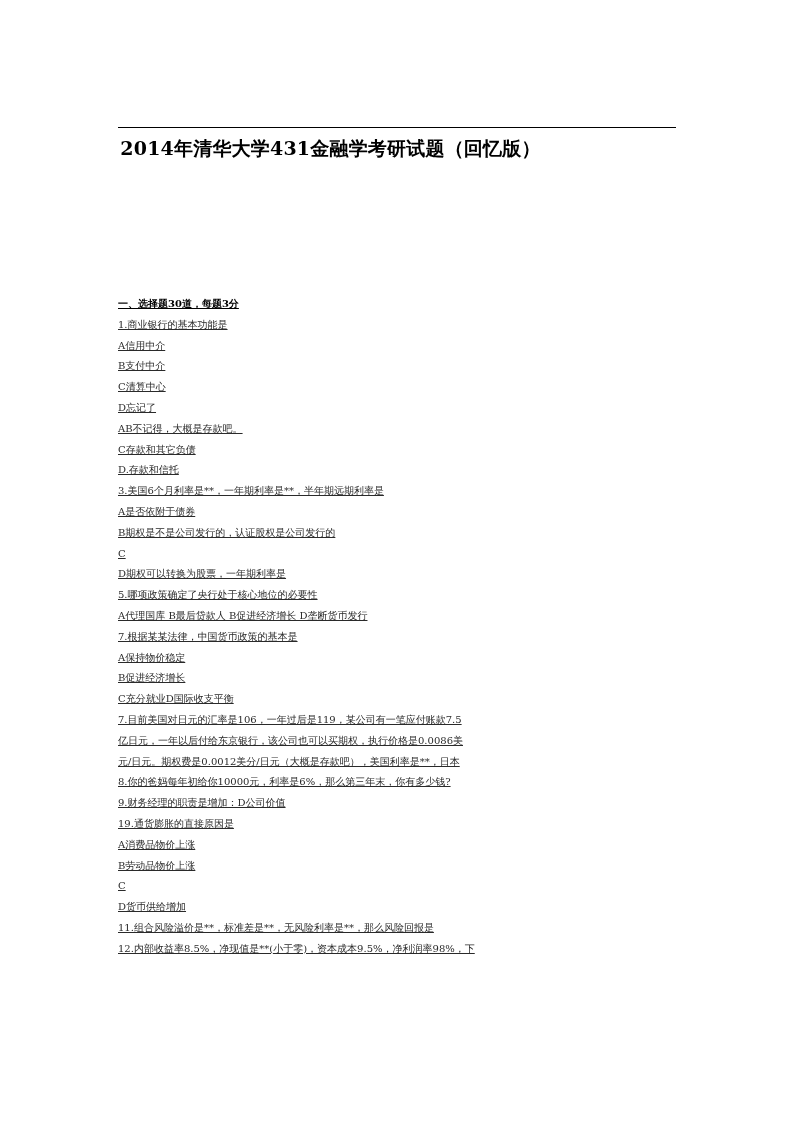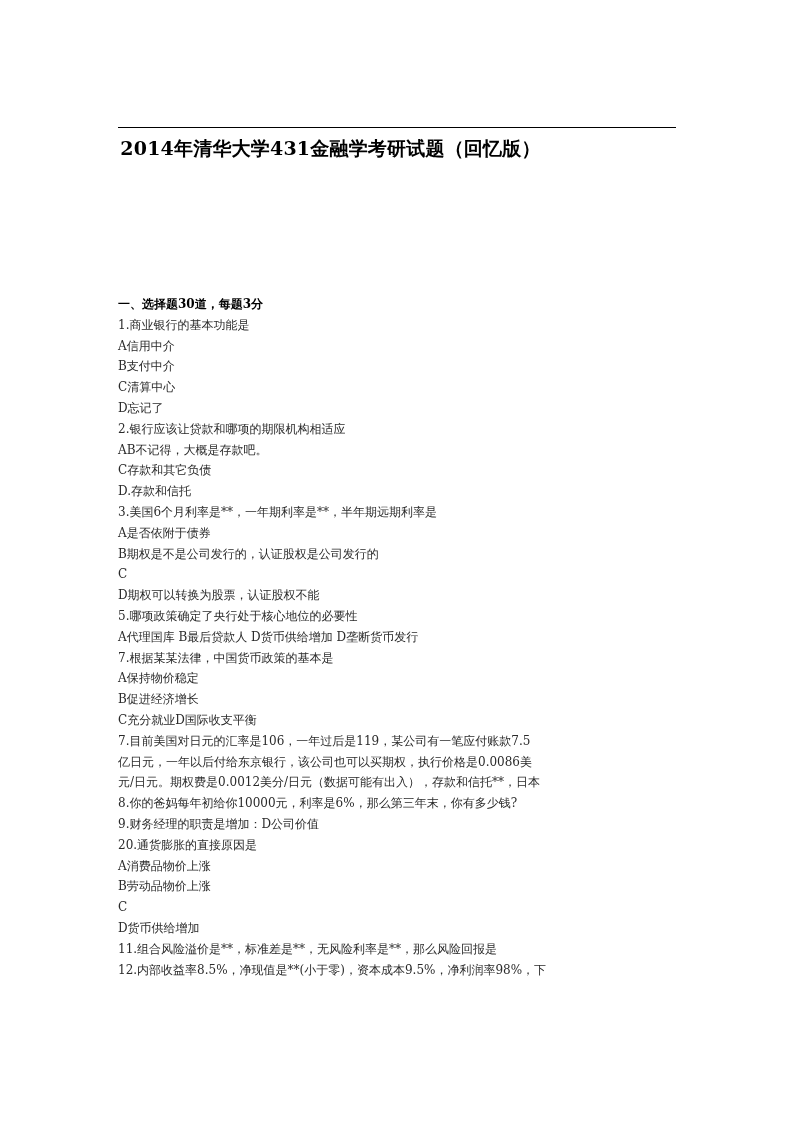--- a/index.html
+++ b/index.html
@@ -3,57 +3,56 @@
 <meta charset="utf-8">
 <style>
   html, body { margin: 0; padding: 0; background: #ffffff; }
   body { width: 793px; height: 1122px; position: relative; overflow: hidden;
          font-family: "DejaVu Serif", "Liberation Serif", serif; color: #222; }
   .rule { position: absolute; left: 118px; top: 127px; width: 558px; height: 1px; background: #000; }
   .title { position: absolute; left: 0; top: 136px; width: 661px; text-align: center;
            font-family: "DejaVu Serif", "Liberation Serif", serif; font-weight: bold;
            font-size: 19px; color: #000; letter-spacing: 0.2px; }
   .content { position: absolute; left: 118px; top: 294px; width: 560px; }
-  .line { font-size: 12px; line-height: 20.8px; height: 20.8px; white-space: nowrap;
-          color: #2a2a2a; }
+  .line { font-size: 10px; line-height: 20.8px; height: 20.8px; white-space: nowrap;
+          color: #2a2a2a; text-decoration: underline; }
   .line.heading { font-weight: bold; color: #000; }
 </style>
 </head>
 <body>
 
 <div class="rule"></div>
 <div class="title">2014年清华大学431金融学考研试题（回忆版）</div>
 
 <div class="content">
   <div class="line heading">一、选择题30道，每题3分</div>
   <div class="line">1.商业银行的基本功能是</div>
   <div class="line">A信用中介</div>
   <div class="line">B支付中介</div>
   <div class="line">C清算中心</div>
   <div class="line">D忘记了</div>
-  <div class="line">2.银行应该让贷款和哪项的期限机构相适应</div>
   <div class="line">AB不记得，大概是存款吧。</div>
   <div class="line">C存款和其它负债</div>
   <div class="line">D.存款和信托</div>
   <div class="line">3.美国6个月利率是**，一年期利率是**，半年期远期利率是</div>
   <div class="line">A是否依附于债券</div>
   <div class="line">B期权是不是公司发行的，认证股权是公司发行的</div>
   <div class="line">C</div>
-  <div class="line">D期权可以转换为股票，认证股权不能</div>
+  <div class="line">D期权可以转换为股票，一年期利率是</div>
   <div class="line">5.哪项政策确定了央行处于核心地位的必要性</div>
-  <div class="line">A代理国库 B最后贷款人 D货币供给增加 D垄断货币发行</div>
+  <div class="line">A代理国库 B最后贷款人 B促进经济增长 D垄断货币发行</div>
   <div class="line">7.根据某某法律，中国货币政策的基本是</div>
   <div class="line">A保持物价稳定</div>
   <div class="line">B促进经济增长</div>
   <div class="line">C充分就业D国际收支平衡</div>
   <div class="line">7.目前美国对日元的汇率是106，一年过后是119，某公司有一笔应付账款7.5</div>
   <div class="line">亿日元，一年以后付给东京银行，该公司也可以买期权，执行价格是0.0086美</div>
-  <div class="line">元/日元。期权费是0.0012美分/日元（数据可能有出入），存款和信托**，日本</div>
+  <div class="line">元/日元。期权费是0.0012美分/日元（大概是存款吧），美国利率是**，日本</div>
   <div class="line">8.你的爸妈每年初给你10000元，利率是6%，那么第三年末，你有多少钱?</div>
   <div class="line">9.财务经理的职责是增加：D公司价值</div>
-  <div class="line">20.通货膨胀的直接原因是</div>
+  <div class="line">19.通货膨胀的直接原因是</div>
   <div class="line">A消费品物价上涨</div>
   <div class="line">B劳动品物价上涨</div>
   <div class="line">C</div>
   <div class="line">D货币供给增加</div>
   <div class="line">11.组合风险溢价是**，标准差是**，无风险利率是**，那么风险回报是</div>
   <div class="line">12.内部收益率8.5%，净现值是**(小于零)，资本成本9.5%，净利润率98%，下</div>
 </div>
 
 </body></html>

